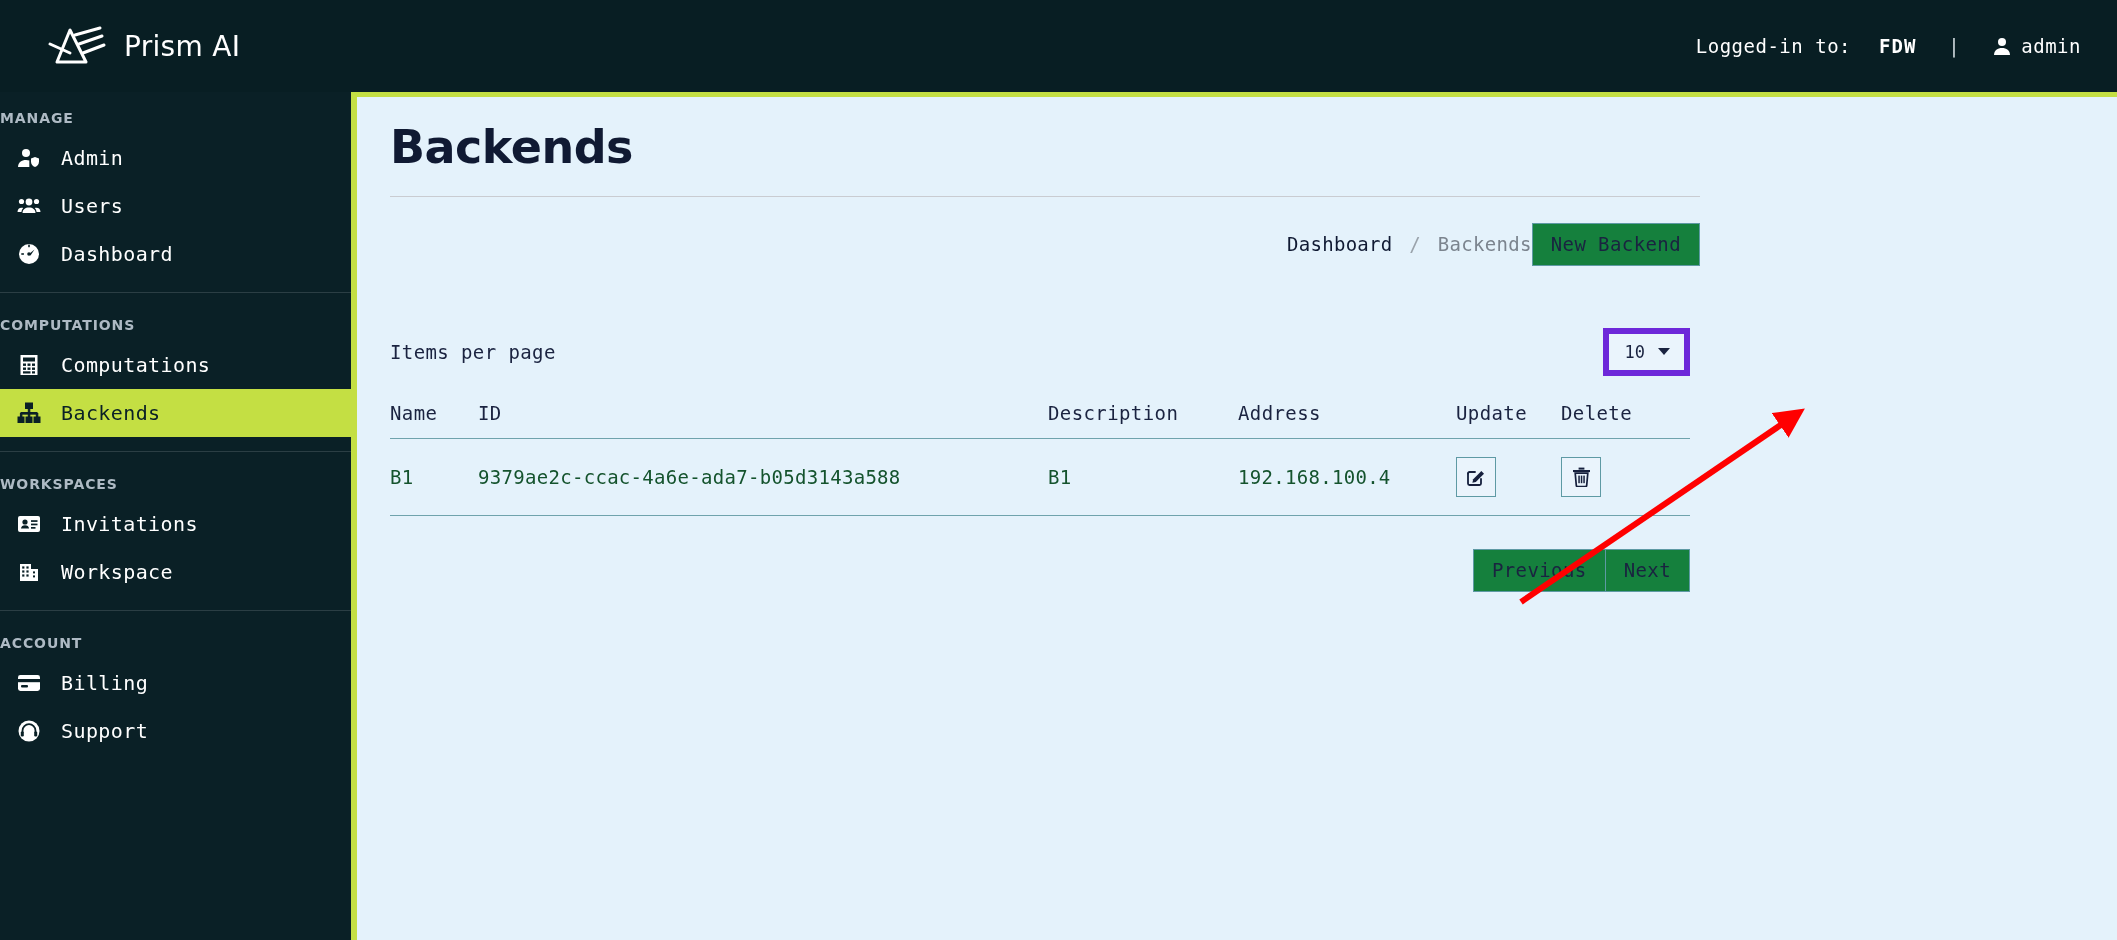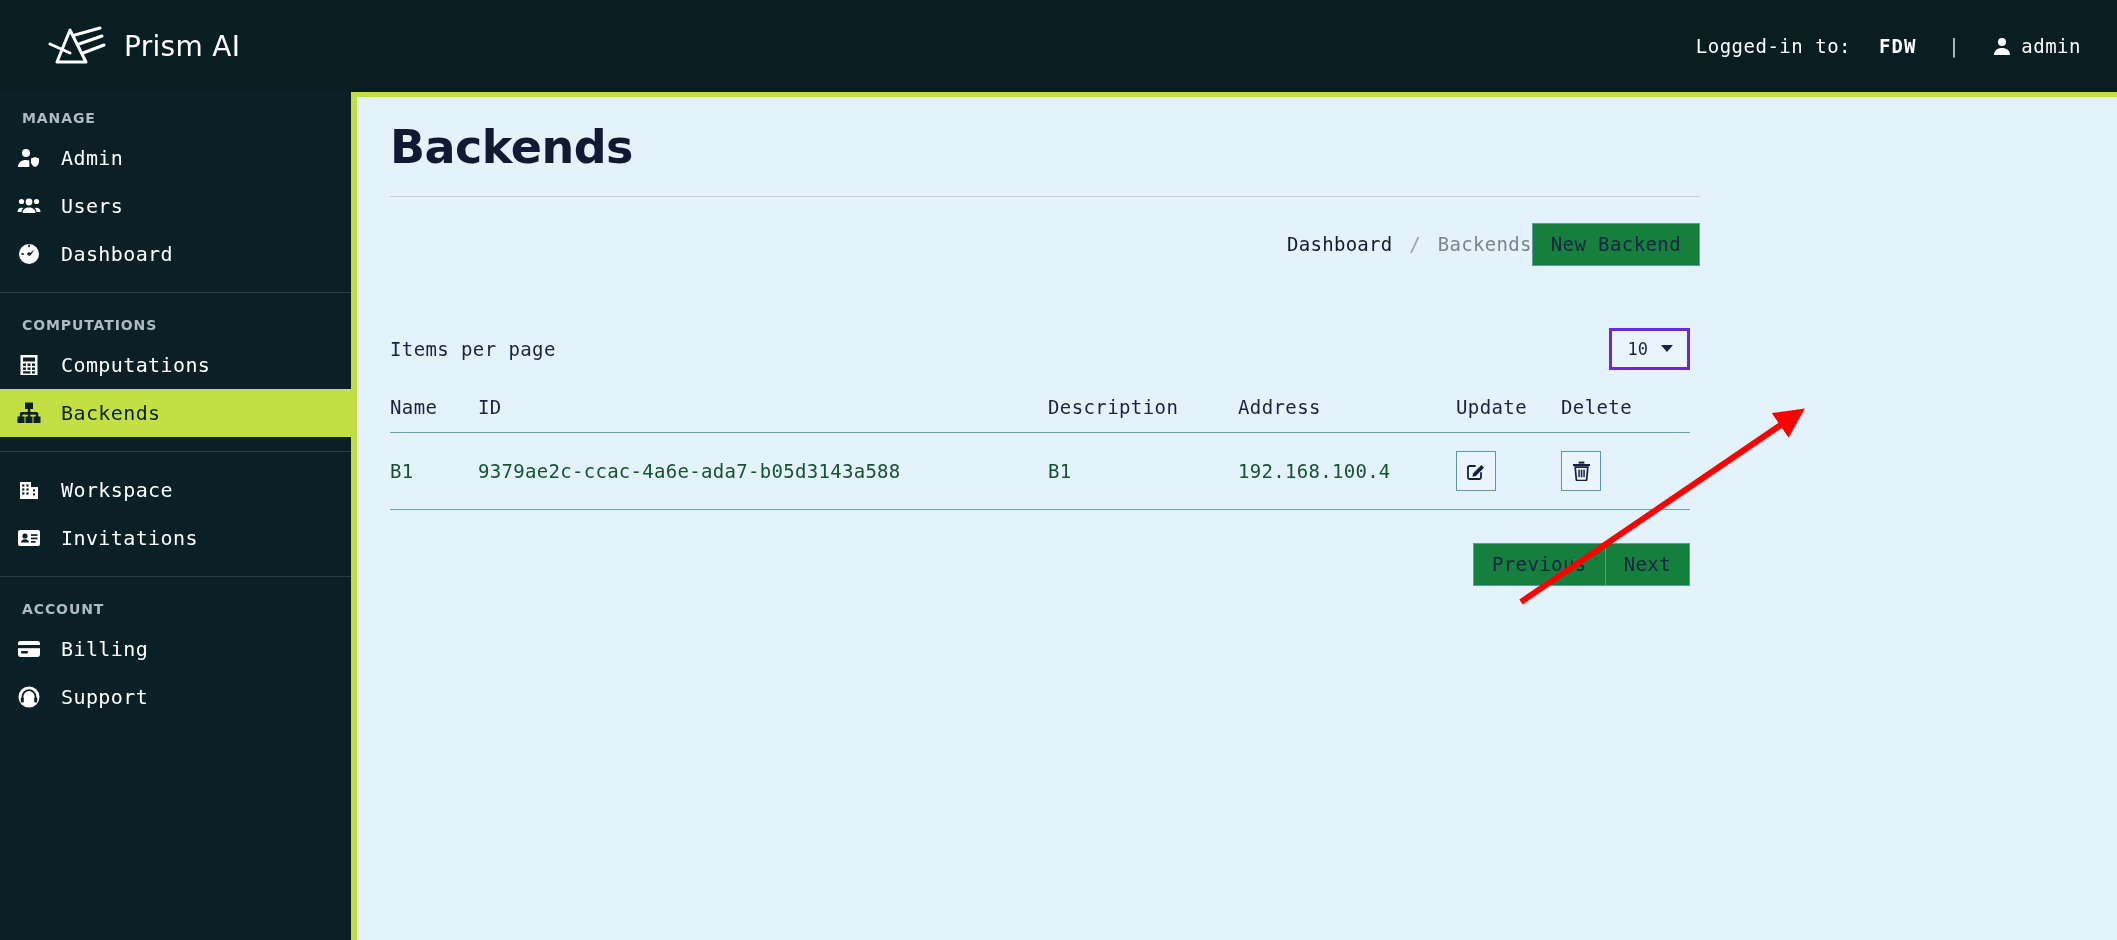--- a/index.html
+++ b/index.html
@@ -77,21 +77,21 @@
     z-index: 6;
   }
   .nav-group { padding-top: 8px; }
   .nav-group.divided { border-top: 1px solid #2b3e44; margin-top: 14px; padding-top: 14px; }
   .nav-section-label {
     color: #aebac4;
     font-family: "DejaVu Sans", sans-serif;
     font-size: 14px;
     font-weight: bold;
     letter-spacing: 0.9px;
-    padding: 10px 0 8px 22px;
+    padding: 10px 0 8px 0;
   }
   .nav-item {
     display: flex;
     align-items: center;
     gap: 19px;
     height: 48px;
     padding-left: 16px;
     color: #ffffff;
     font-size: 20px;
     letter-spacing: 0.4px;
@@ -181,21 +181,21 @@
   }
   .perpage-label {
     font-size: 19px;
     color: #1a2340;
     letter-spacing: 0.4px;
   }
   .select-box {
     display: flex;
     align-items: center;
     gap: 13px;
-    border: 3px solid #6d28d9;
+    border: 6px solid #6d28d9;
     background: #eaf4fc;
     padding: 8px 14px 8px 16px;
     font-size: 17px;
     color: #1a2340;
     cursor: pointer;
     min-width: 70px;
     justify-content: center;
   }
   .caret {
     width: 0; height: 0;
@@ -377,51 +377,52 @@
             <rect x="3.4" y="11.5" width="1.5" height="3.5" fill="#0a2026"></rect>
             <rect x="11.3" y="11.5" width="1.5" height="3.5" fill="#0a2026"></rect>
             <rect x="19.3" y="11.5" width="1.5" height="3.5" fill="#0a2026"></rect>
           </svg>
         </span>
         <span>Backends</span>
       </div>
     </div>
 
     <div class="nav-group divided">
+      <div class="nav-section-label">WORKSPACES</div>
+
+      <div class="nav-item">
+        <span class="nav-icon">
+          <svg width="24" height="20" viewBox="0 0 24 20" xmlns="http://www.w3.org/2000/svg">
+            <rect x="1" y="2" width="22" height="16" rx="2" fill="#ffffff"></rect>
+            <circle cx="8" cy="8" r="2.6" fill="#0a2026"></circle>
+            <path d="M4 14.6c0-2.2 1.8-3.4 4-3.4s4 1.2 4 3.4z" fill="#0a2026"></path>
+            <rect x="14" y="6.2" width="6.5" height="1.7" fill="#0a2026"></rect>
+            <rect x="14" y="9.6" width="6.5" height="1.7" fill="#0a2026"></rect>
+            <rect x="14" y="13" width="4.5" height="1.7" fill="#0a2026"></rect>
+          </svg>
+        </span>
+        <span>Invitations</span>
+      </div>
 
       <div class="nav-item">
         <span class="nav-icon">
           <svg width="22" height="22" viewBox="0 0 22 22" xmlns="http://www.w3.org/2000/svg">
             <rect x="2" y="3" width="11" height="17" fill="#ffffff"></rect>
             <rect x="13" y="8" width="7" height="12" fill="#ffffff"></rect>
             <rect x="4.2" y="5.4" width="2.2" height="2.2" fill="#0a2026"></rect>
             <rect x="8.4" y="5.4" width="2.2" height="2.2" fill="#0a2026"></rect>
             <rect x="4.2" y="9.4" width="2.2" height="2.2" fill="#0a2026"></rect>
             <rect x="8.4" y="9.4" width="2.2" height="2.2" fill="#0a2026"></rect>
             <rect x="4.2" y="13.4" width="2.2" height="2.2" fill="#0a2026"></rect>
             <rect x="8.4" y="13.4" width="2.2" height="2.2" fill="#0a2026"></rect>
             <rect x="15" y="10.4" width="2" height="2" fill="#0a2026"></rect>
             <rect x="15" y="14.4" width="2" height="2" fill="#0a2026"></rect>
           </svg>
         </span>
         <span>Workspace</span>
-      </div>
-
-      <div class="nav-item">
-        <span class="nav-icon">
-          <svg width="24" height="20" viewBox="0 0 24 20" xmlns="http://www.w3.org/2000/svg">
-            <rect x="1" y="2" width="22" height="16" rx="2" fill="#ffffff"></rect>
-            <circle cx="8" cy="8" r="2.6" fill="#0a2026"></circle>
-            <path d="M4 14.6c0-2.2 1.8-3.4 4-3.4s4 1.2 4 3.4z" fill="#0a2026"></path>
-            <rect x="14" y="6.2" width="6.5" height="1.7" fill="#0a2026"></rect>
-            <rect x="14" y="9.6" width="6.5" height="1.7" fill="#0a2026"></rect>
-            <rect x="14" y="13" width="4.5" height="1.7" fill="#0a2026"></rect>
-          </svg>
-        </span>
-        <span>Invitations</span>
       </div>
     </div>
 
     <div class="nav-group divided">
       <div class="nav-section-label">ACCOUNT</div>
 
       <div class="nav-item">
         <span class="nav-icon">
           <svg width="24" height="18" viewBox="0 0 24 18" xmlns="http://www.w3.org/2000/svg">
             <rect x="1" y="1" width="22" height="16" rx="2.4" fill="#ffffff"></rect>

